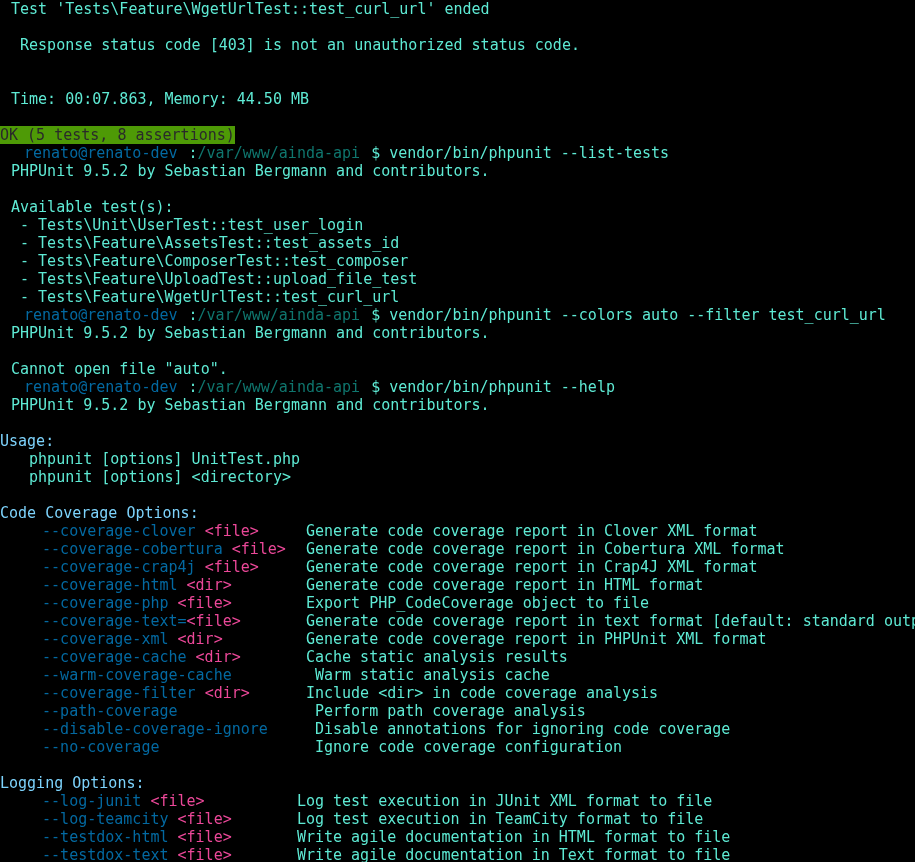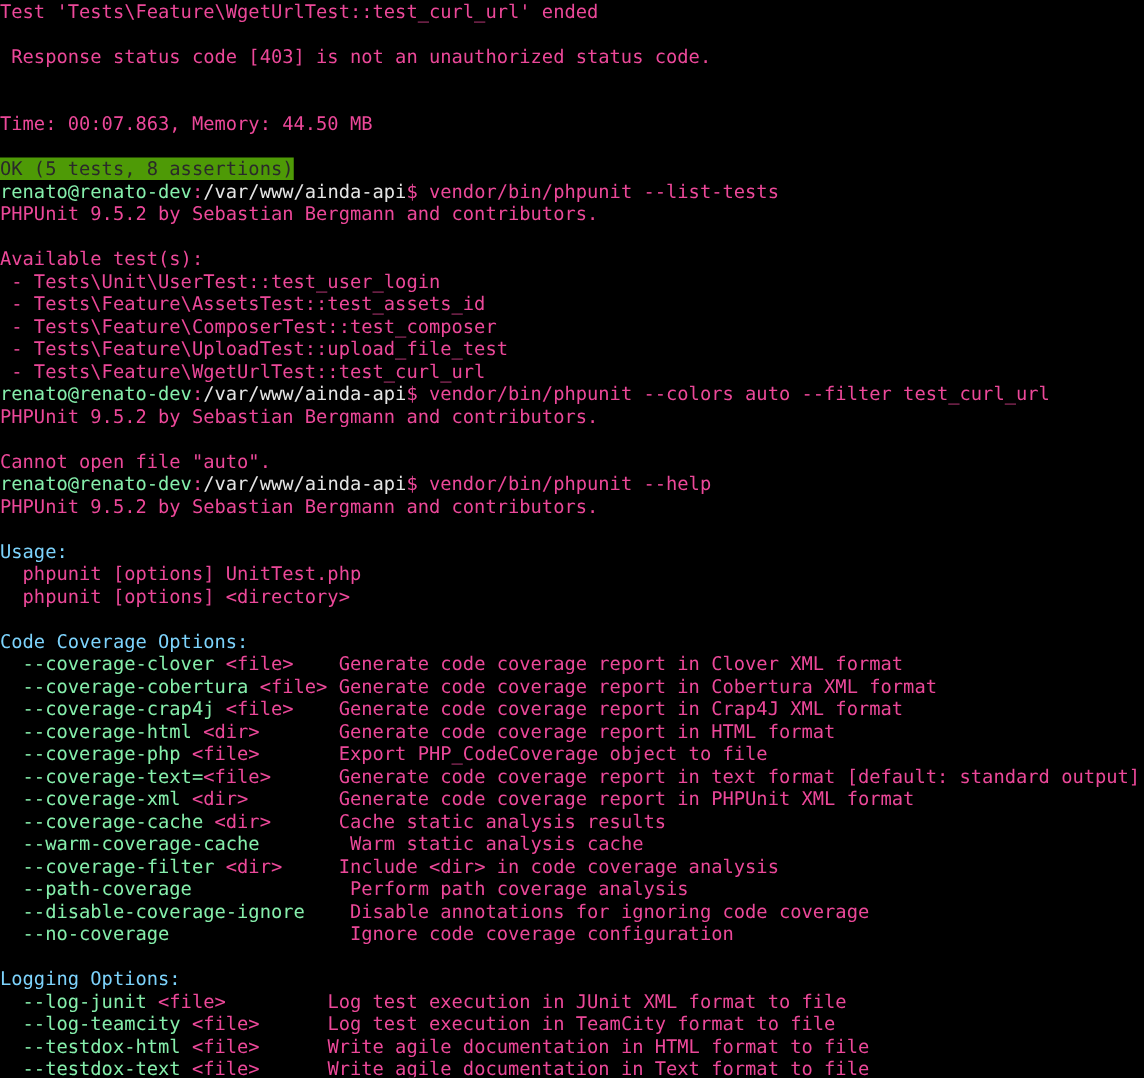--- a/index.html
+++ b/index.html
@@ -26,23 +26,23 @@
     overflow: hidden;
     white-space: pre;
   }
   .line {
     height: 18px;
     line-height: 18px;
     white-space: pre;
     font-size: 15px;
   }
   .seg { white-space: pre; }
-  .c-white   { color: #ec4899; }
-  .c-green   { color: #86efac; }
-  .c-blue    { color: #e5e5e5; }
+  .c-white   { color: #5eead4; padding-left: 11px; }
+  .c-green   { color: #0369a1; padding-left: 24px; }
+  .c-blue    { color: #0f766e; }
   .c-cyan    { color: #ec4899; }
   .c-yellow  { color: #7dd3fc; }
   .c-hl {
     background: #4e9a06;
     color: #2a2a2a;
     margin-top: 14px;
   }
 </style>
 </head>
 <body>

